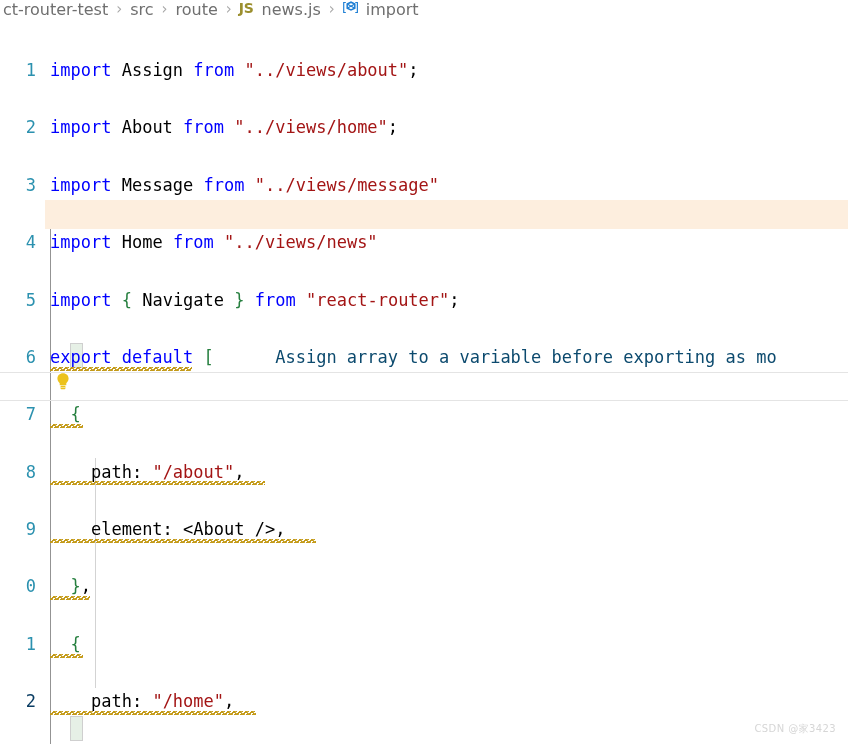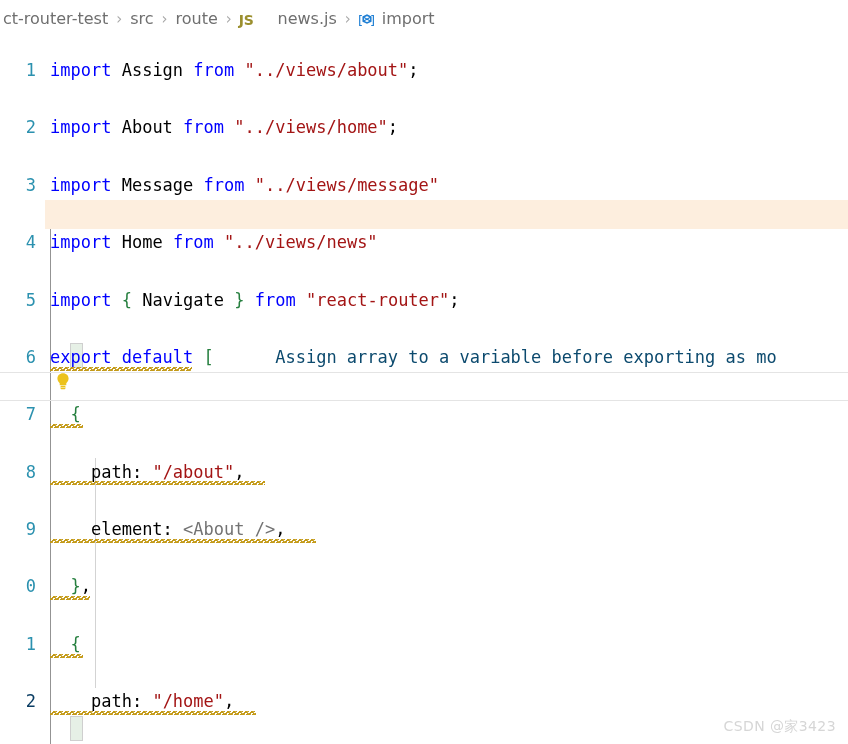--- a/index.html
+++ b/index.html
@@ -12,21 +12,21 @@
     height: 744px;
     overflow: hidden;
     font-family: "DejaVu Sans Mono", monospace;
     -webkit-font-smoothing: antialiased;
   }
 
   
   #breadcrumb {
     height: 28px;
     display: flex;
-    align-items: flex-end;
+    align-items: flex-start;
     padding-left: 2px;
     font-family: "DejaVu Sans", sans-serif;
     font-size: 16px;
     color: #6f6f6f;
     white-space: nowrap;
     background: #ffffff;
     overflow: hidden;
   }
   #breadcrumb .crumb {
     color: #6f6f6f;
@@ -36,21 +36,21 @@
     color: #a8a8a8;
     padding: 0 7px;
     font-size: 15px;
   }
   .js-badge {
     color: #9b8f2e;
     font-family: "DejaVu Sans", sans-serif;
     font-weight: bold;
     font-size: 14px;
     letter-spacing: -0.3px;
-    margin-right: 23px;
+    margin-right: 7px;
   }
   .sym-icon {
     display: inline-flex;
     align-items: center;
     margin-right: 6px;
     color: #1f7fd4;
     font-size: 15px;
     line-height: 1;
   }
   .sym-icon svg { display:block; }
@@ -91,21 +91,21 @@
     left: 50px;
     top: 0;
     white-space: pre;
   }
 
   
   .kw    { color: #0000ff; }           
   .id    { color: #000000; }
   .str   { color: #a31515; }
   .punct { color: #000000; }
-  .jsx   { color: #737373; }
+  .jsx   { color: #000000; }
   .br-green  { color: #267f3f; }
 
   
   .squig {
     position: absolute;
     height: 4px;
     bottom: 1px;
     background-image:
       repeating-linear-gradient(135deg,
         #c49a18 0px, #c49a18 1.2px,
@@ -167,21 +167,21 @@
   }
   .bulb svg { display: block; }
 
   
   #watermark {
     position: absolute;
     right: 12px;
     bottom: 8px;
     color: #d6d6d6;
     font-family: "DejaVu Sans", sans-serif;
-    font-size: 14px;
+    font-size: 10px;
     letter-spacing: 0.4px;
     user-select: none;
   }
 </style>
 </head>
 <body>
 
 <div id="breadcrumb">
   <span class="crumb">ct-router-test</span>
   <span class="sep">›</span>

